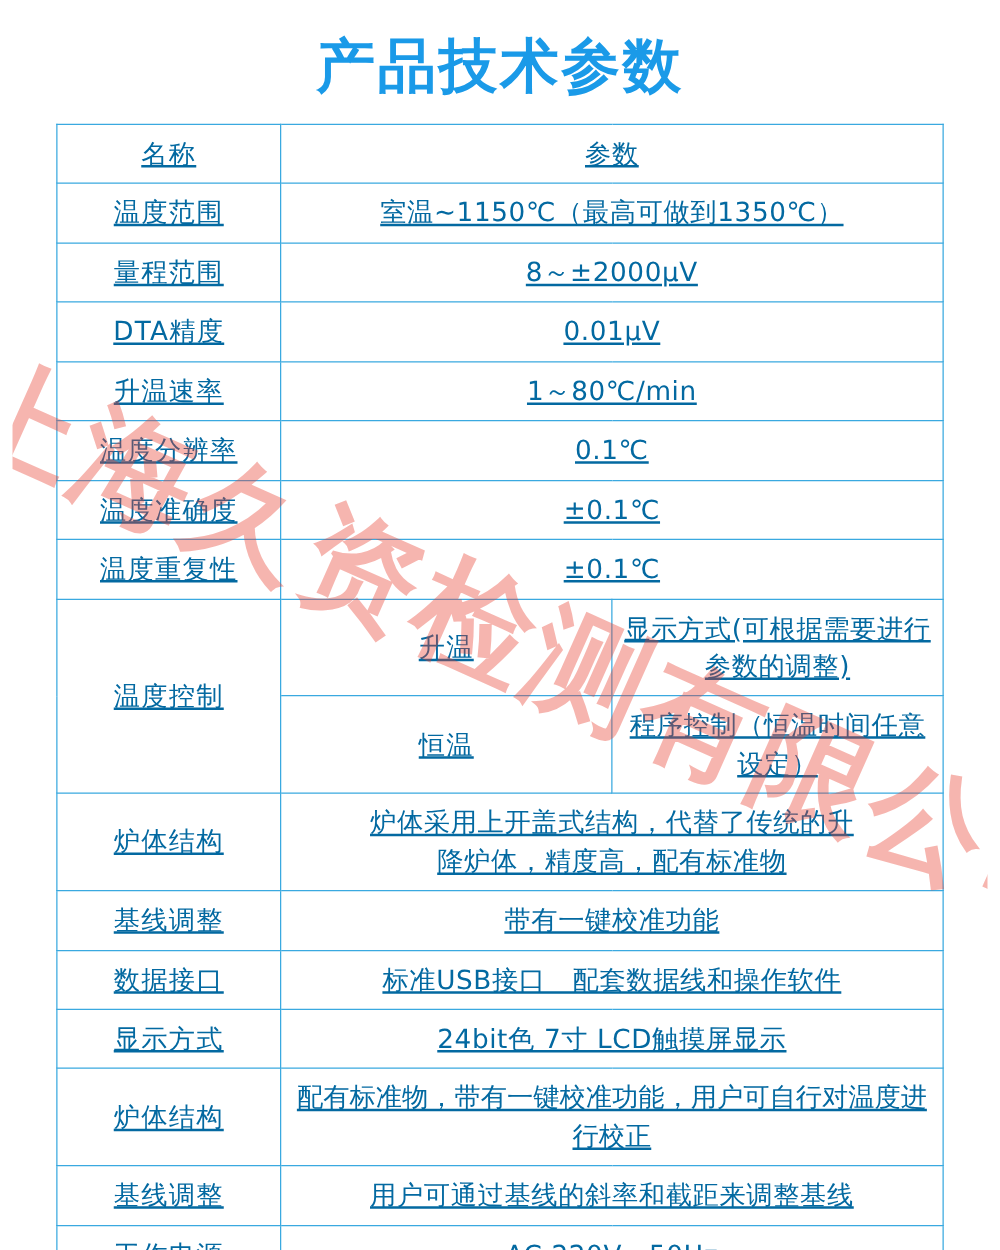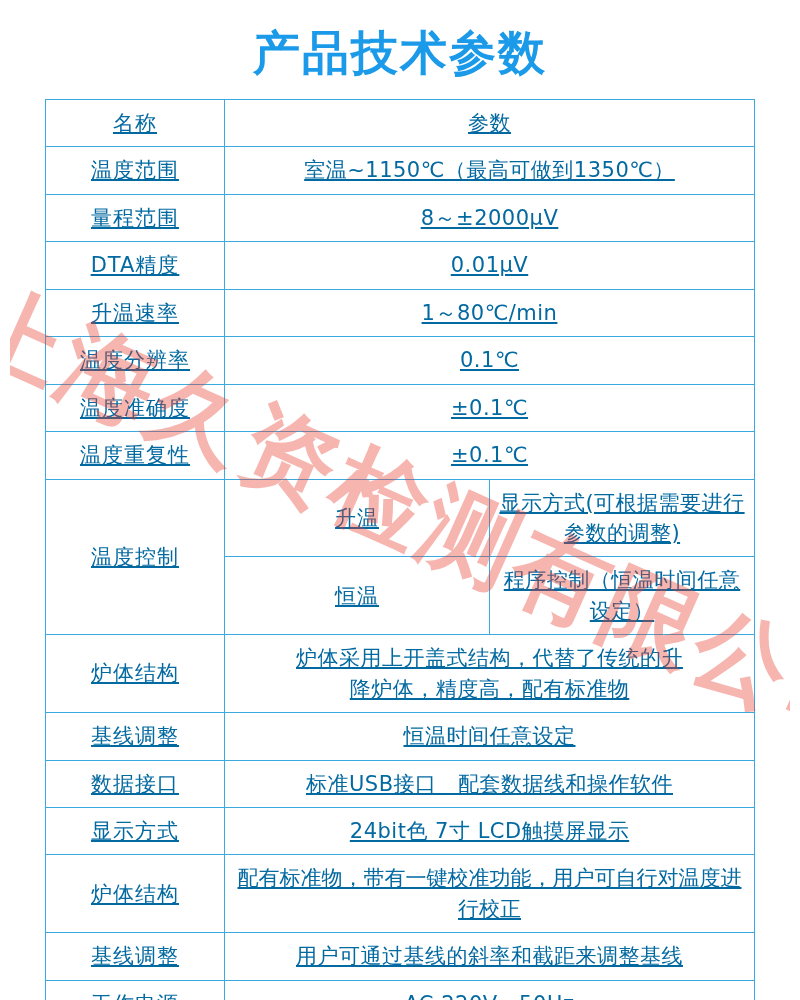--- a/index.html
+++ b/index.html
@@ -159,21 +159,21 @@
       <tr>
         <td class="label">炉体结构</td>
         <td class="value two-line" colspan="2">
           <div>炉体采用上开盖式结构，代替了传统的升</div>
           <div>降炉体，精度高，配有标准物</div>
         </td>
       </tr>
 
       <tr>
         <td class="label">基线调整</td>
-        <td class="value" colspan="2">恒温时间任意设定</td>
+        <td class="value" colspan="2">带有一键校准功能</td>
       </tr>
       <tr>
         <td class="label">数据接口</td>
         <td class="value" colspan="2">标准USB接口　配套数据线和操作软件</td>
       </tr>
       <tr>
         <td class="label">显示方式</td>
         <td class="value" colspan="2">24bit色 7寸 LCD触摸屏显示</td>
       </tr>
       <tr>

